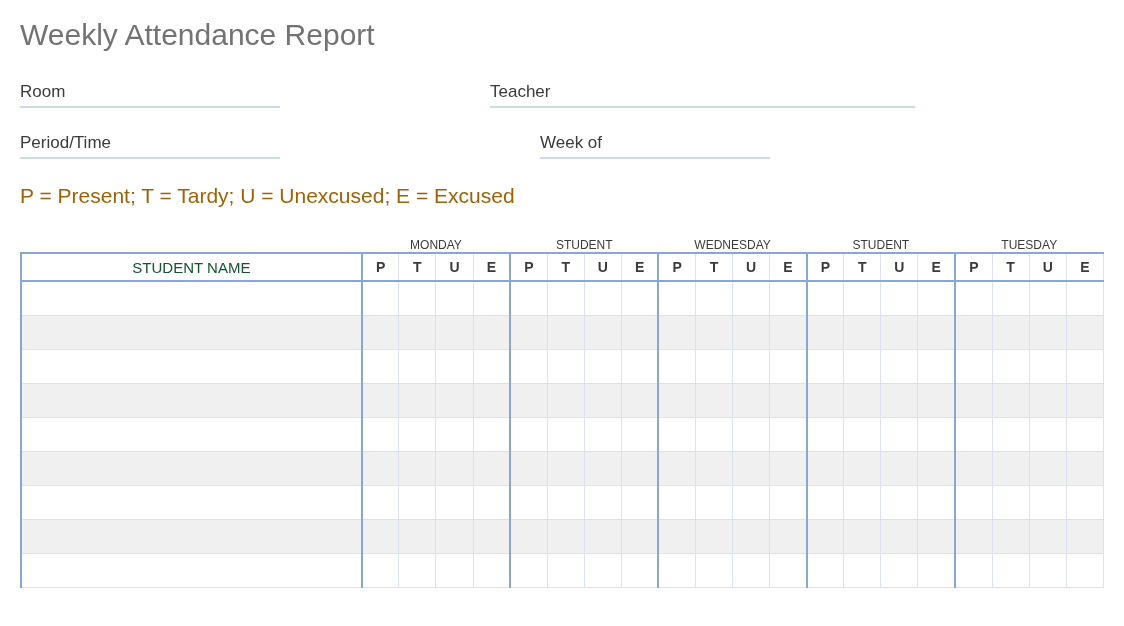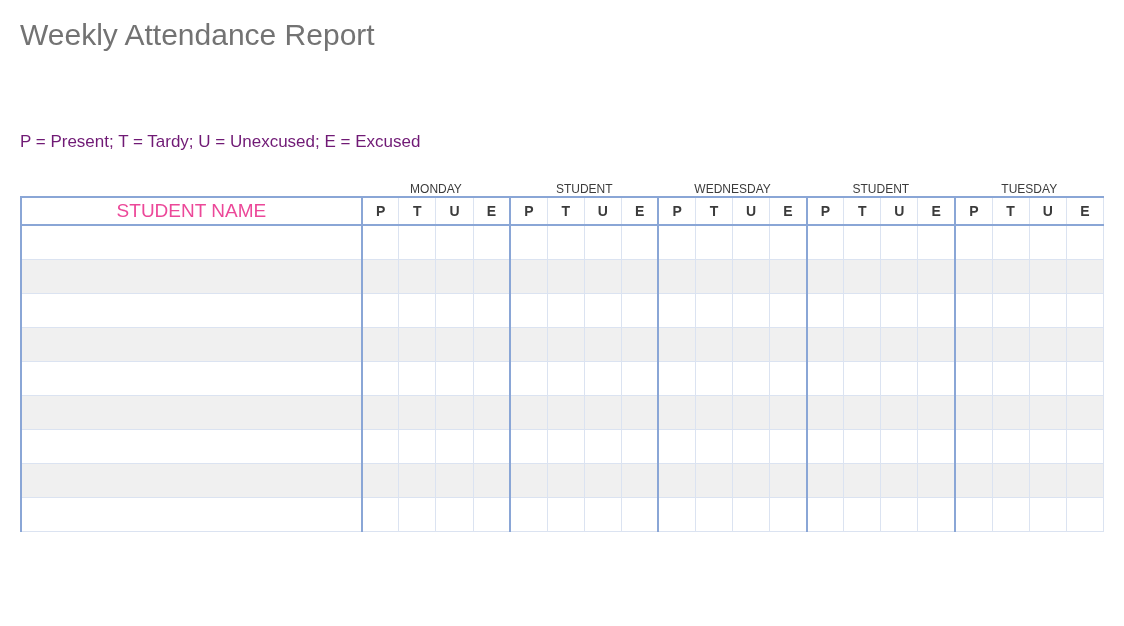--- a/index.html
+++ b/index.html
@@ -26,42 +26,42 @@
     flex-direction: column;
   }
   .field-label {
     font-size: 17px;
     color: #3b3b3b;
     border-bottom: 2px solid #cdd9ec;
     padding-bottom: 4px;
     display: inline-block;
   }
   .legend {
-    font-size: 17px;
-    color: #701a75;
+    font-size: 21px;
+    color: #a16207;
     margin-top: 19px;
     margin-bottom: 30px;
   }
   table.attendance {
     border-collapse: collapse;
     width: 100%;
   }
   table.attendance th, table.attendance td {
     padding: 0;
     text-align: center;
   }
   .day-header {
     font-size: 12px;
     color: #3b3b3b;
     padding-bottom: 6px;
     font-weight: normal;
   }
   .name-header {
-    font-size: 19px;
-    color: #ec4899;
+    font-size: 15px;
+    color: #14532d;
     text-align: left;
     padding-left: 6px;
     font-weight: normal;
     vertical-align: middle;
     border-top: 2px solid #8aa6d6;
     border-bottom: 2px solid #8aa6d6;
   }
   .ptue-cell {
     font-size: 14px;
     color: #3b3b3b;
@@ -97,26 +97,38 @@
   .top-spacer th {
     border: none;
   }
 </style>
 </head>
 <body>
 
 <div class="title">Weekly Attendance Report</div>
 
 <div class="form-row">
+  <div class="field" style="width:260px">
+    <span class="field-label">Room</span>
+  </div>
   <div style="width:150px"></div>
+  <div class="field" style="width:425px">
+    <span class="field-label">Teacher</span>
+  </div>
 </div>
 
 <div class="form-row">
+  <div class="field" style="width:260px">
+    <span class="field-label">Period/Time</span>
+  </div>
   <div style="width:150px"></div>
   <div style="width:20px"></div>
+  <div class="field" style="width:230px">
+    <span class="field-label">Week of</span>
+  </div>
 </div>
 
 <div class="legend">P = Present; T = Tardy; U = Unexcused; E = Excused</div>
 
 <table class="attendance">
   <thead>
     <tr class="top-spacer">
       <th class="name-col" style="border:none"></th>
       <th colspan="4" class="day-header">MONDAY</th>
       <th colspan="4" class="day-header">STUDENT</th>

